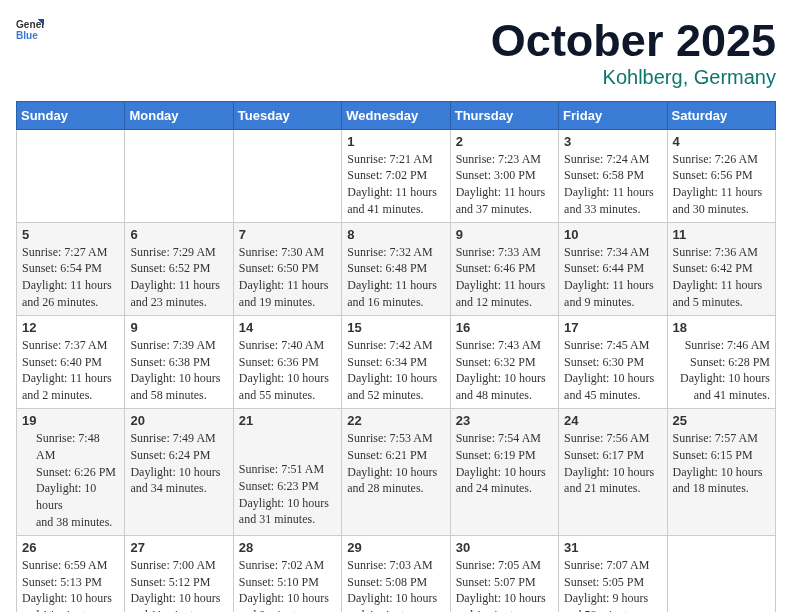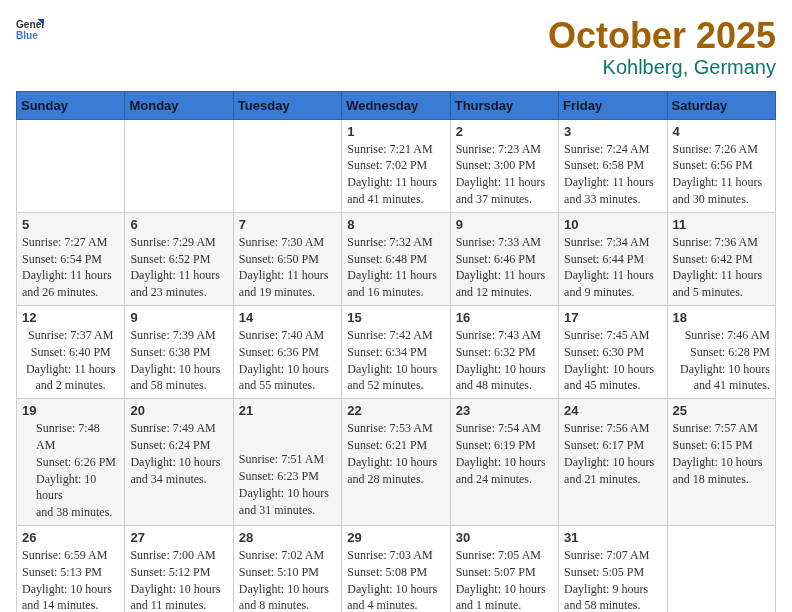--- a/index.html
+++ b/index.html
@@ -22,37 +22,37 @@
       gap: 4px;
     }
     .logo-icon {
       width: 28px;
       height: 28px;
     }
     .title-block {
       text-align: right;
     }
     .month-title {
-      font-size: 36px;
+      font-size: 45px;
       font-weight: bold;
-      color: #a16207;
+      color: #0f172a;
       line-height: 1.1;
     }
     .location-title {
       font-size: 20px;
       color: #0f766e;
     }
     .calendar {
       width: 100%;
       border-collapse: collapse;
       border: 1px solid #ccc;
     }
     .calendar th {
       background: #3a7bd5;
-      color: #0f172a;
+      color: #ffffff;
       font-size: 13px;
       font-weight: bold;
       padding: 6px 4px;
       text-align: left;
       border: 1px solid #2a5faa;
     }
     .calendar td {
       vertical-align: top;
       border: 1px solid #ccc;
       padding: 4px 5px;
@@ -192,21 +192,21 @@
           <span class="day-num">11</span>
           <div class="day-info" style="white-space: pre-line;">Sunrise: 7:36 AM
 Sunset: 6:42 PM
 Daylight: 11 hours
 and 5 minutes.</div>
         </td>
       </tr>
       <tr>
         <td>
           <span class="day-num">12</span>
-          <div class="day-info" style="white-space: pre-line; text-align: center;">Sunrise: 7:37 AM
+          <div class="day-info" style="white-space: pre-line;">Sunrise: 7:37 AM
 Sunset: 6:40 PM
 Daylight: 11 hours
 and 2 minutes.</div>
         </td>
         <td>
           <span class="day-num">9</span>
           <div class="day-info" style="white-space: pre-line;">Sunrise: 7:39 AM
 Sunset: 6:38 PM
 Daylight: 10 hours
 and 58 minutes.</div>

